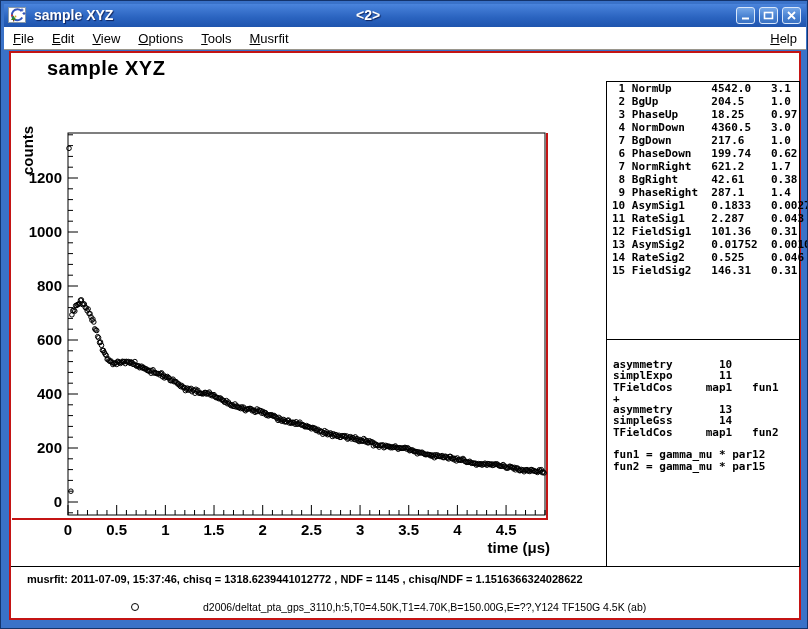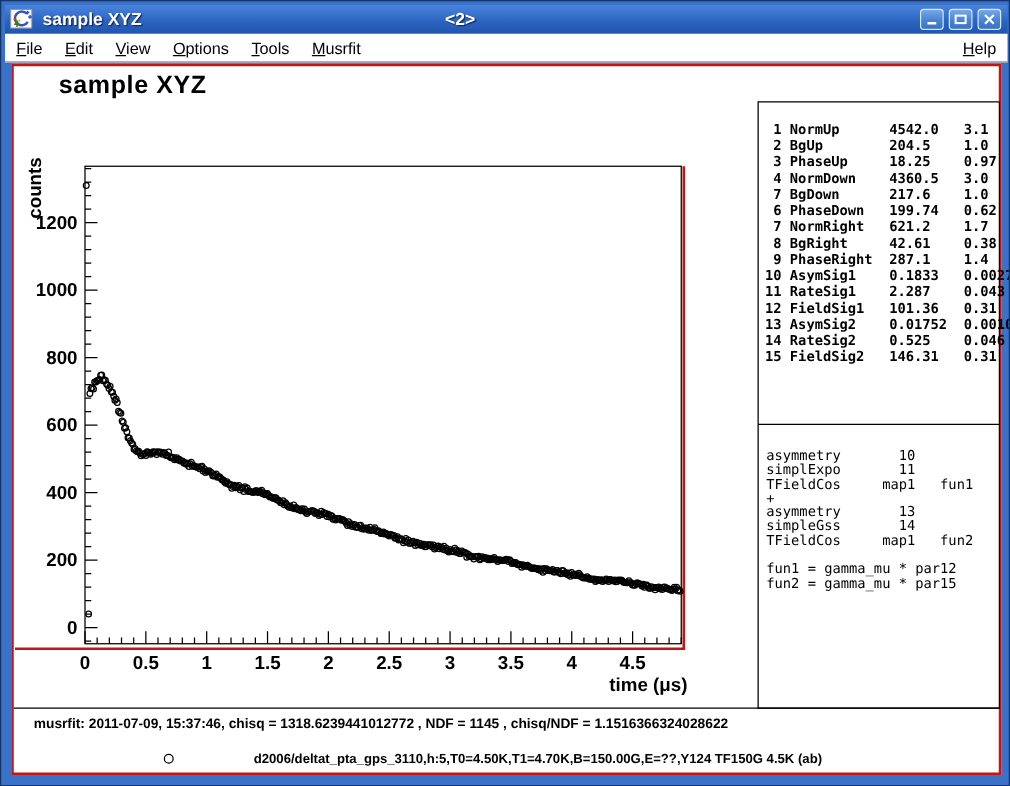--- a/index.html
+++ b/index.html
@@ -53,50 +53,50 @@
   }
   .canvas-title{
     position:absolute;left:36px;top:4px;
     font-size:20px;font-weight:bold;color:#000;letter-spacing:.5px;
   }
   #plot{position:absolute;left:0;top:0;width:788px;height:565px;}
   
   .param-box{
     position:absolute;left:595px;top:28px;width:194px;height:259px;
     border:1px solid #000;background:#fff;
-    padding:15px 0 0 5px;
+    padding:0 0 0 5px;
   }
   .prow{
     font-family:"DejaVu Sans Mono", monospace;
     font-size:11px;font-weight:bold;line-height:13px;
     white-space:pre;color:#000;
   }
   .theory-box{
     position:absolute;left:595px;top:287px;width:194px;height:227px;
     border:1px solid #000;border-top:none;background:#fff;
   }
   .theory-box pre{
     margin:0;padding:19px 17px 0 6px;
     font-family:"DejaVu Sans Mono", monospace;
-    font-size:11px;font-weight:normal;line-height:11.3px;color:#000;
+    font-size:11px;font-weight:bold;line-height:11.3px;color:#000;
   }
   
   .divider-h{position:absolute;left:0;top:513px;width:788px;height:1px;background:#000;}
   .fit-info{
     position:absolute;left:16px;top:520px;width:760px;
     font-size:11px;font-weight:bold;color:#000;white-space:nowrap;
   }
   .legend-row{position:absolute;left:0;top:548px;width:788px;height:16px;}
   .legend-marker{
     position:absolute;left:120px;top:2px;width:8px;height:8px;
     border:1.5px solid #000;border-radius:50%;background:transparent;
   }
   .legend-label{
     position:absolute;left:192px;top:0;
-    font-size:10.5px;font-weight:bold;color:#000;white-space:nowrap;
+    font-size:10.5px;font-weight:normal;color:#000;white-space:nowrap;
   }
 </style>
 </head>
 <body>
 
 <div class="window">
 
   <div class="titlebar">
     <span class="app-icon">
       <svg width="18" height="16" viewBox="0 0 18 16">

